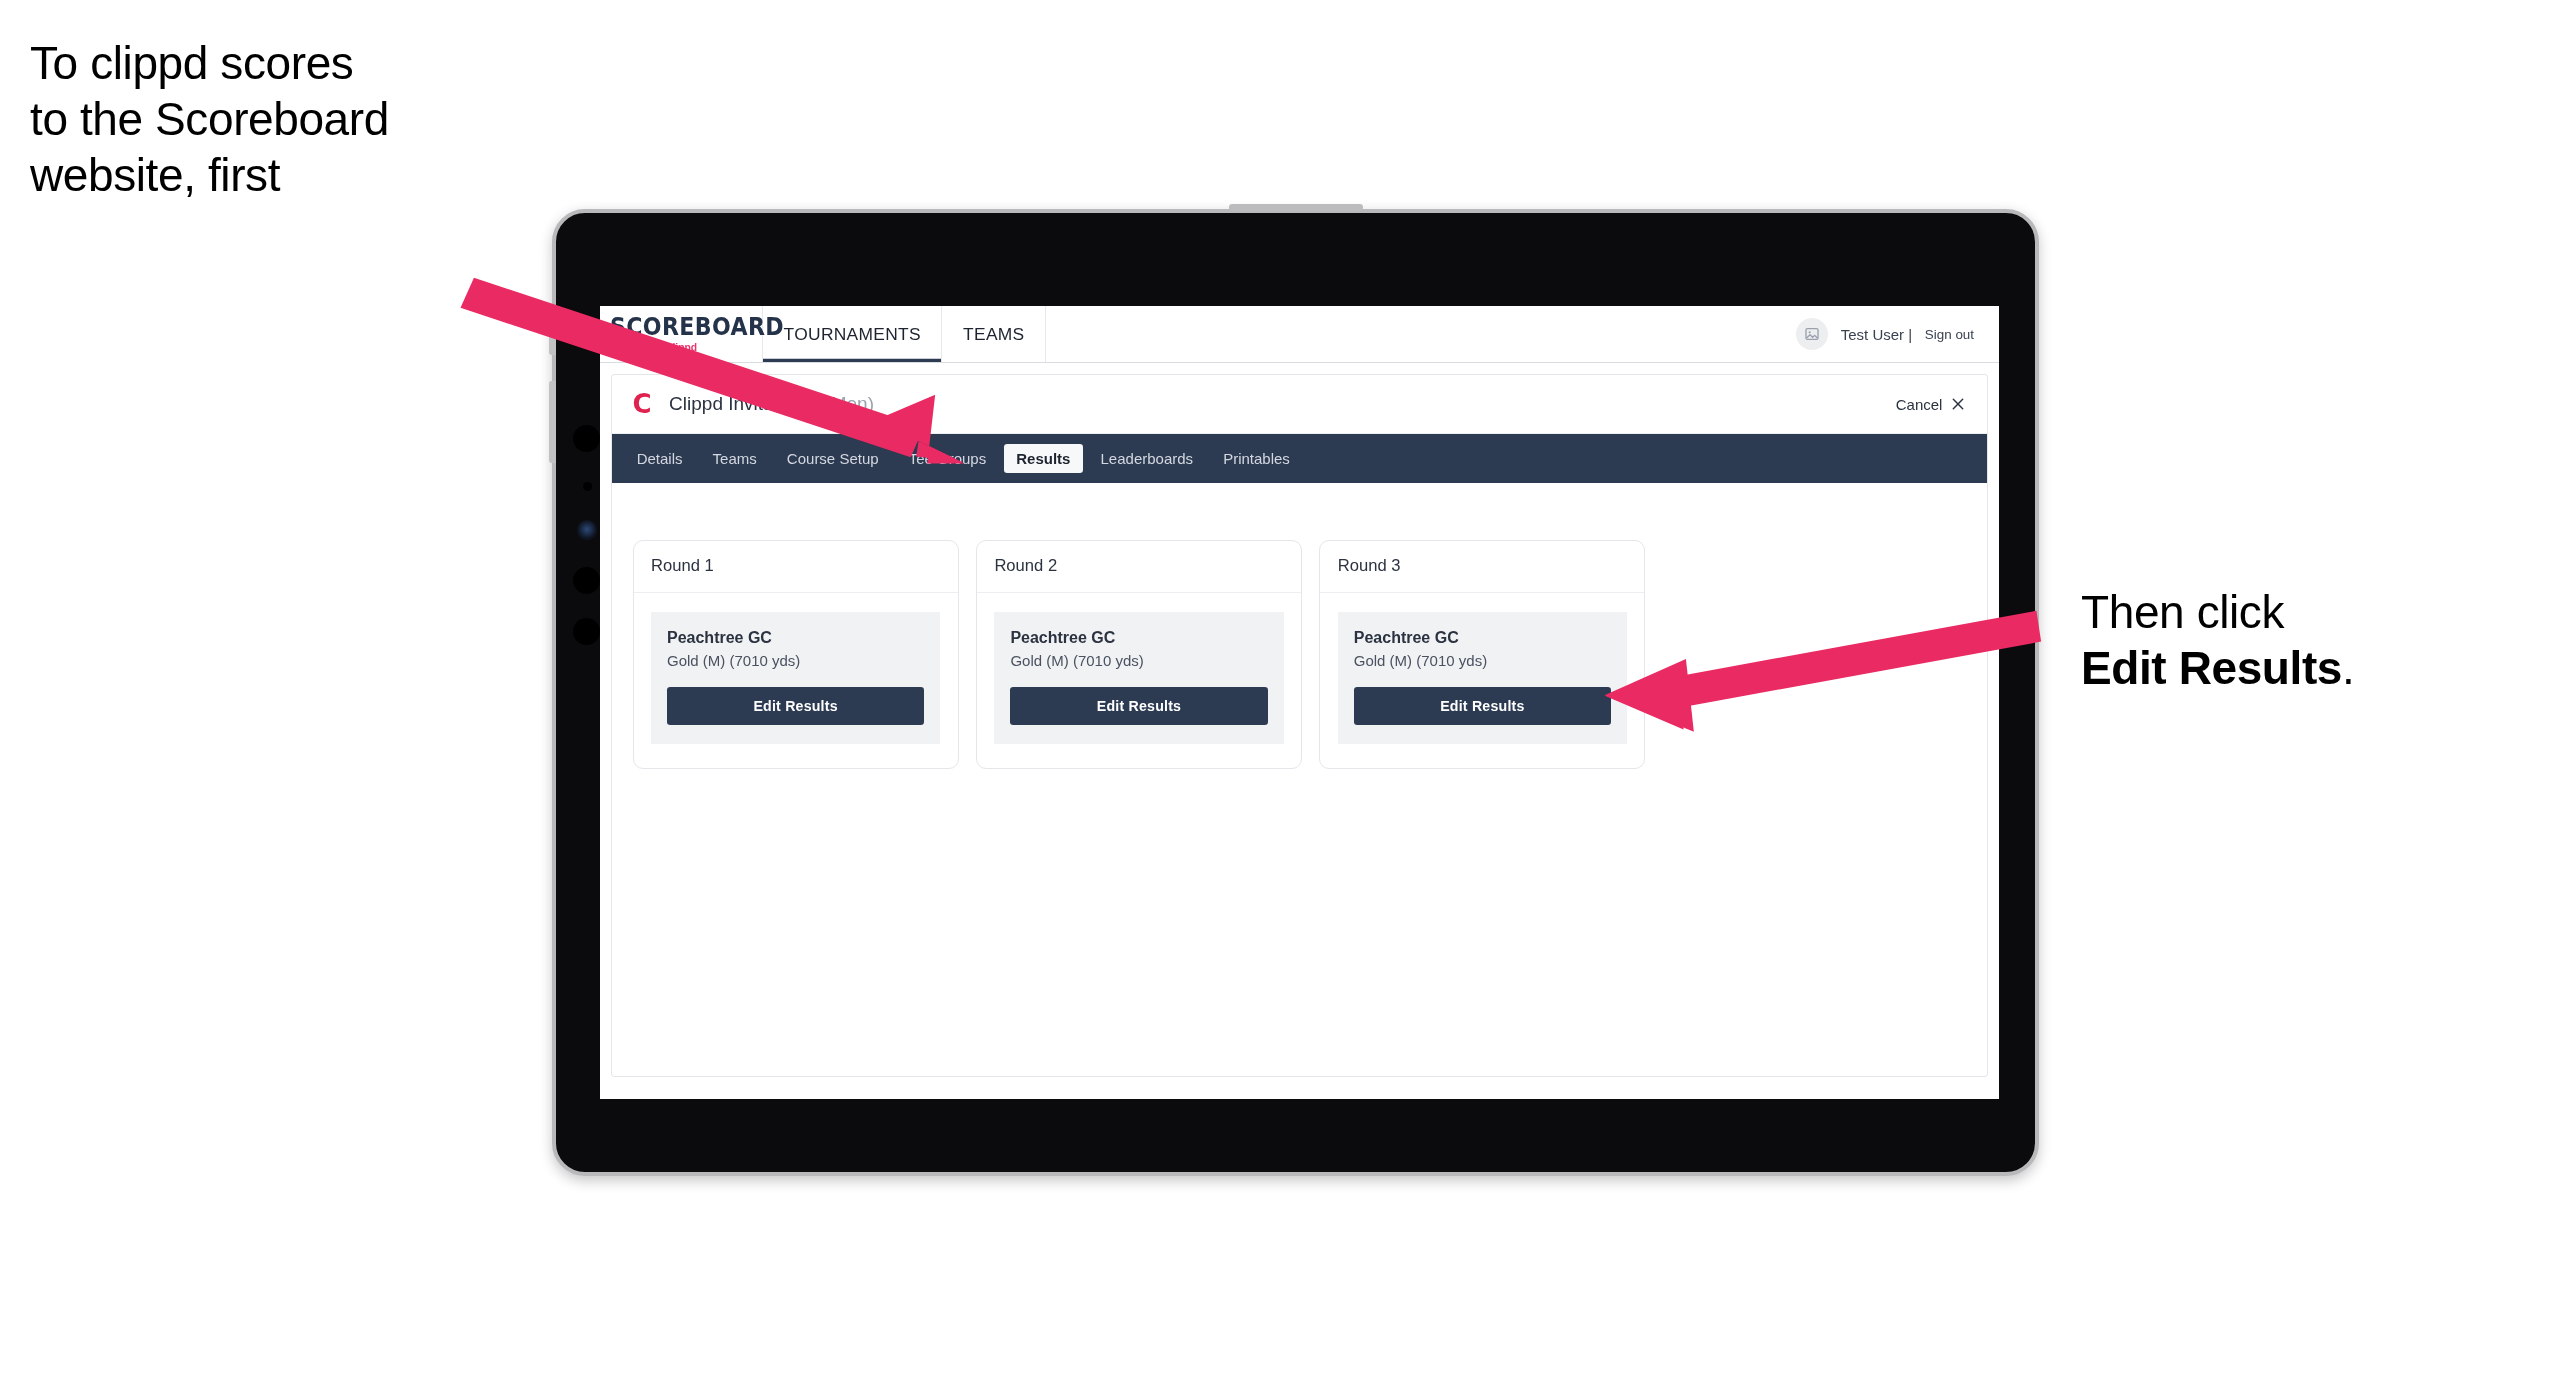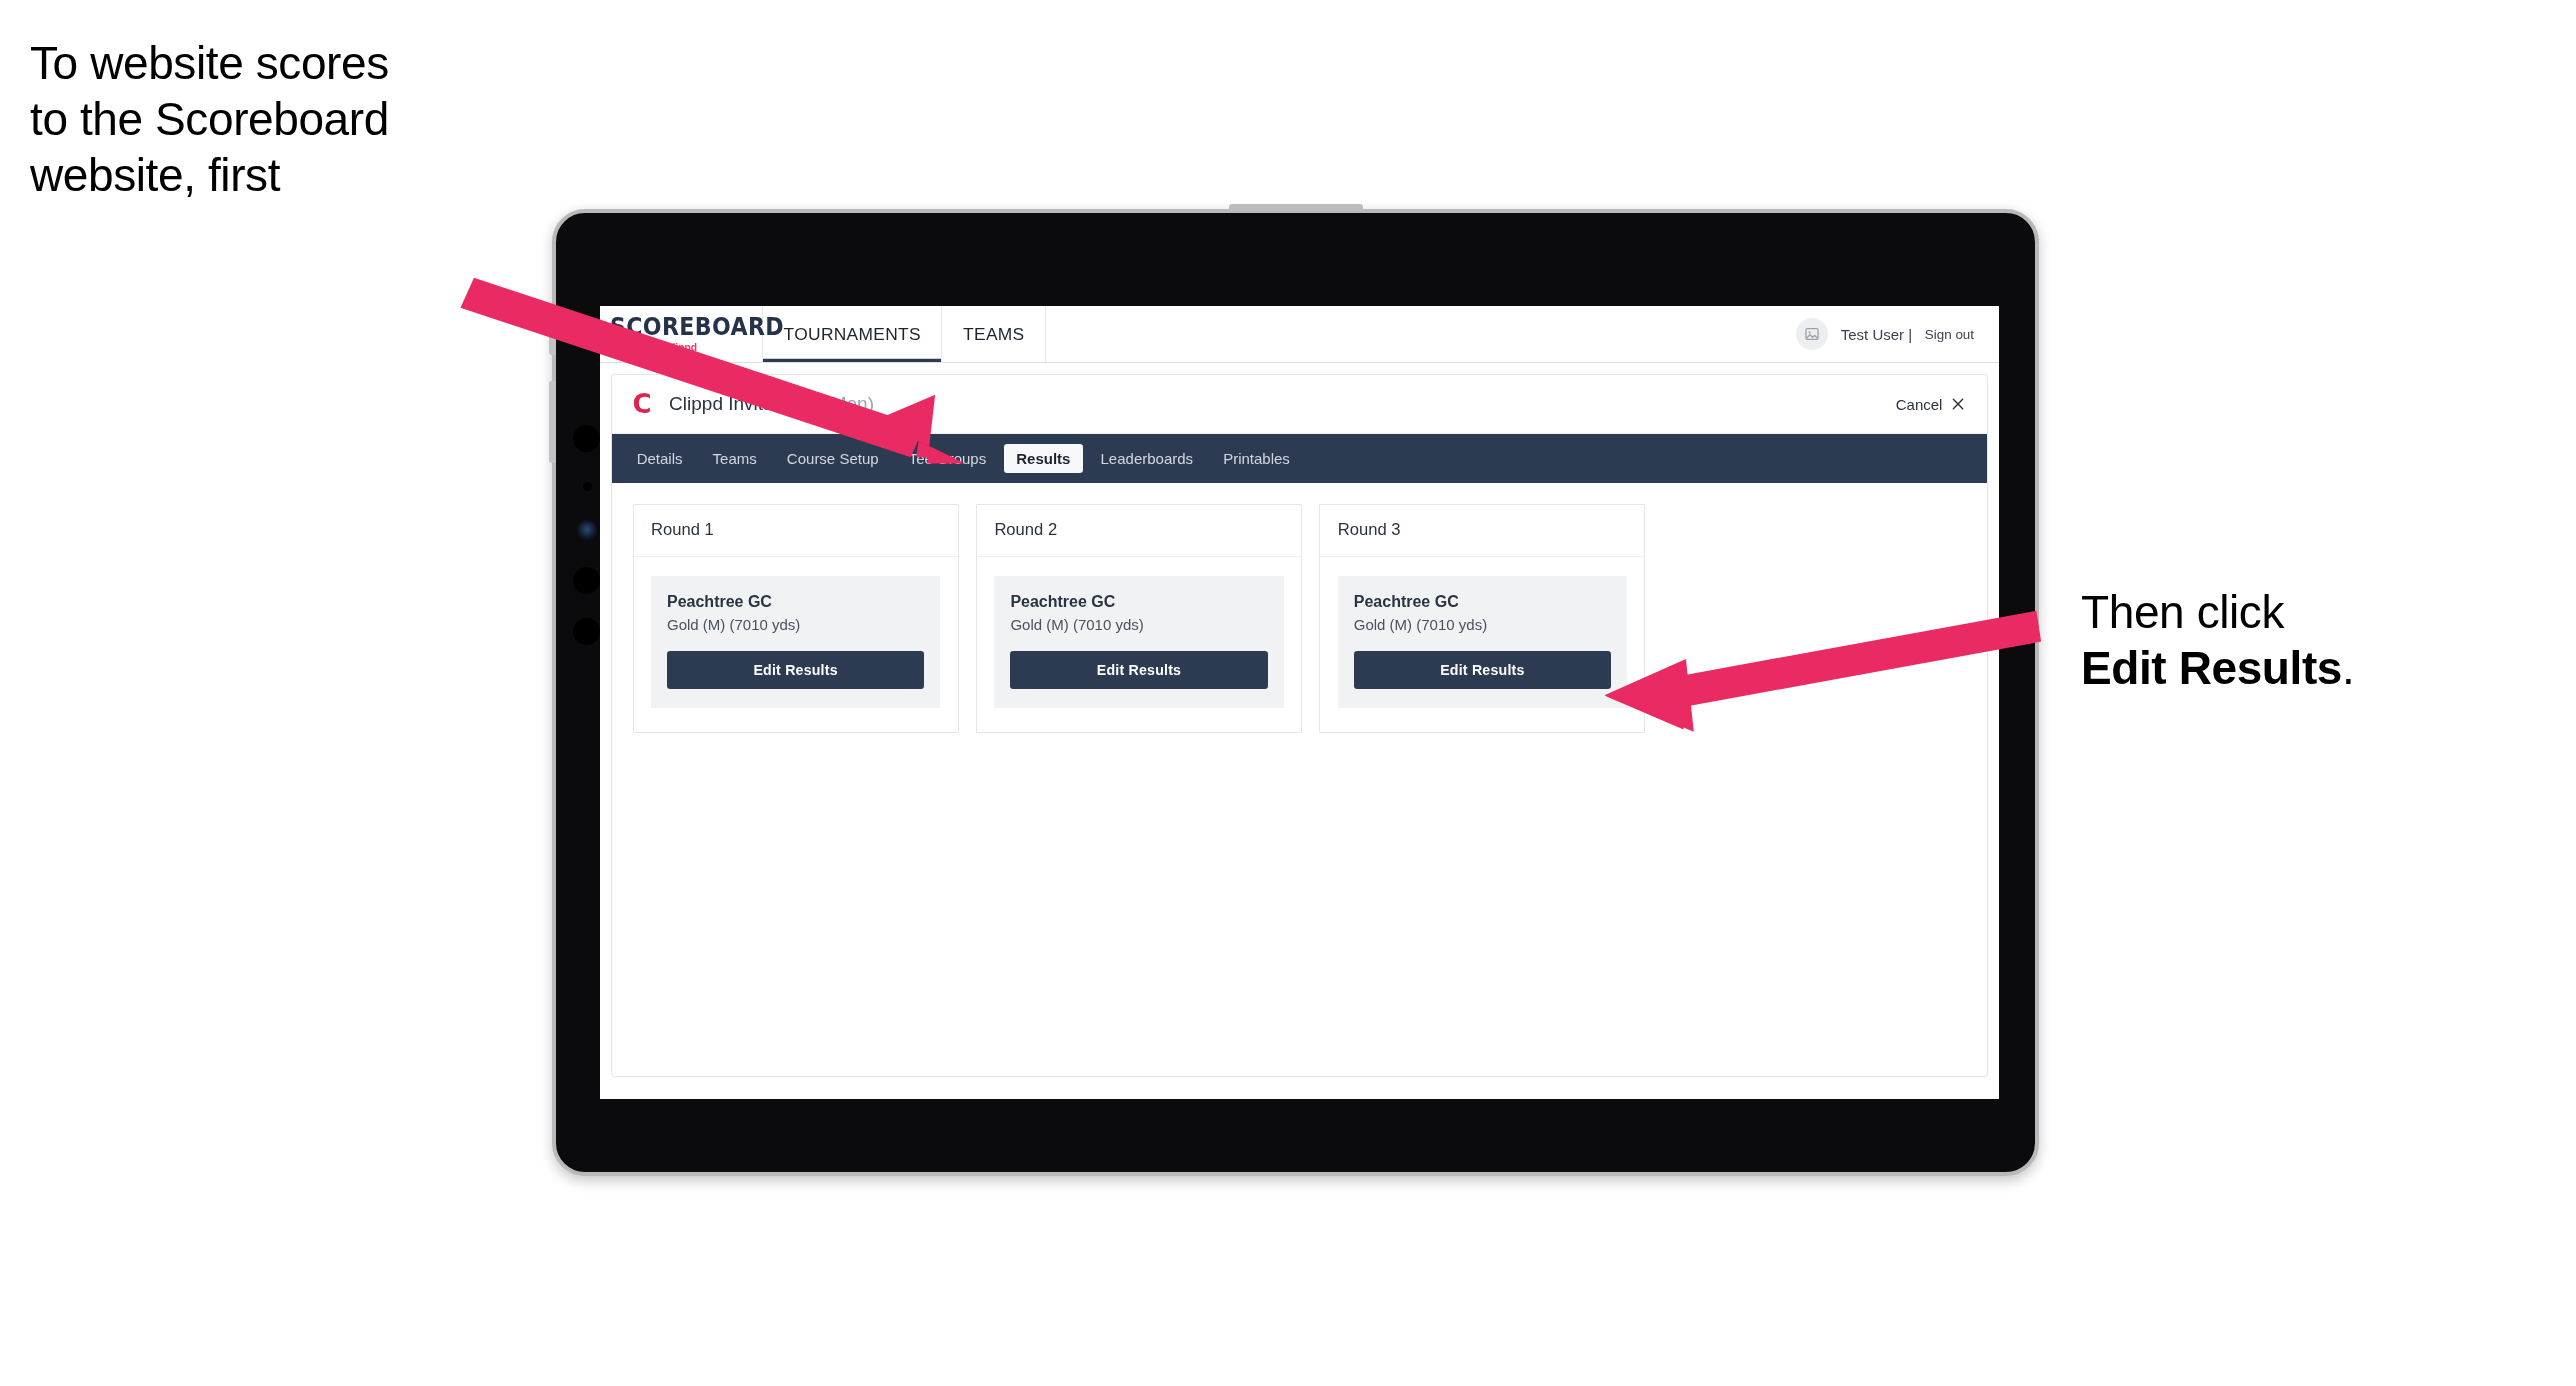--- a/index.html
+++ b/index.html
@@ -136,22 +136,23 @@
   .tab.active {
     background: #f7f8fa; color: #1d2430; font-weight: 700;
   }
 
   
   #rounds { display: flex; gap: 17.4px; padding: 20.6px 20.6px 0 20.6px; }
   .round-card {
     width: 326px;
     background: #fff;
     border: 0.8px solid #e4e6ea;
-    border-radius: 1px;
+    border-radius: 10px;
     overflow: hidden;
+    margin-top: 36px;
   }
   .round-head {
     height: 52px; display: flex; align-items: center;
     padding: 0 17.4px; border-bottom: 0.8px solid #eceef1;
     font-size: 16.6px; color: #2b3341;
   }
   .round-body { padding: 19px 17.4px 24px 17.4px; }
   .course-box { background: #f1f2f4; padding: 17.4px 16px 19px 16px; }
   .course-name { font-size: 16px; font-weight: 700; color: #2b3341; }
   .course-tee { font-size: 15px; color: #4a5260; margin-top: 5.5px; }
@@ -163,21 +164,21 @@
     font-size: 14.2px; font-weight: 700; letter-spacing: 0.2px;
     cursor: pointer;
   }
 </style>
 </head>
 <body>
 
 <div id="root">
 
   <div class="annot" id="annot-left">
-    <div>To website scores</div>
+    <div>To clippd scores</div>
     <div>to the Scoreboard</div>
     <div>website, first</div>
   </div>
 
   <div class="annot" id="annot-right">
     <div>Then click</div>
     <div><b>Edit Results</b><span>.</span></div>
   </div>
 
   <div id="tablet">

